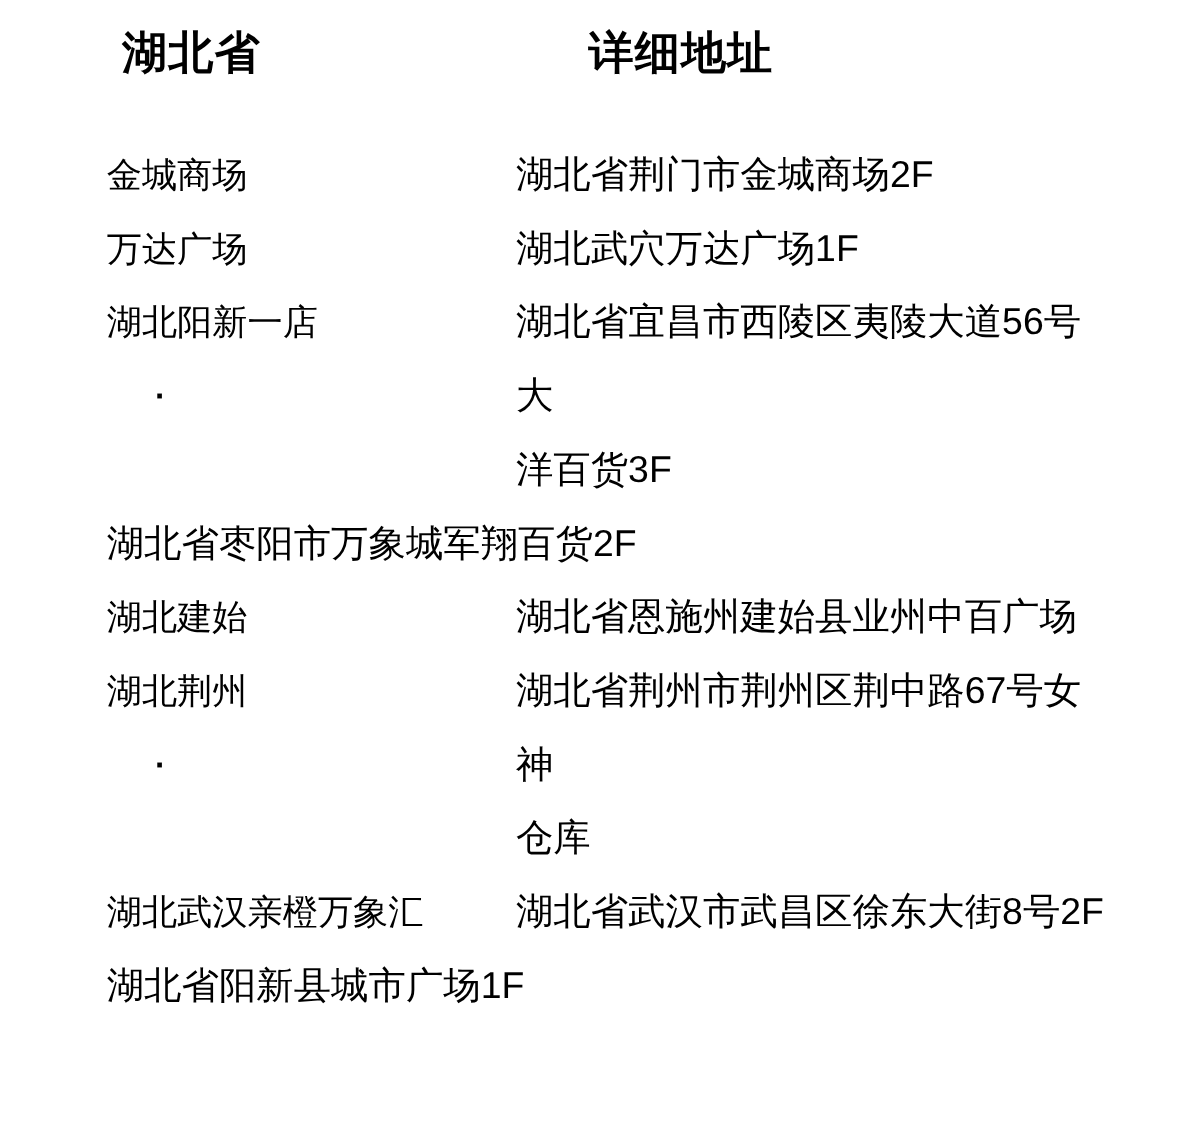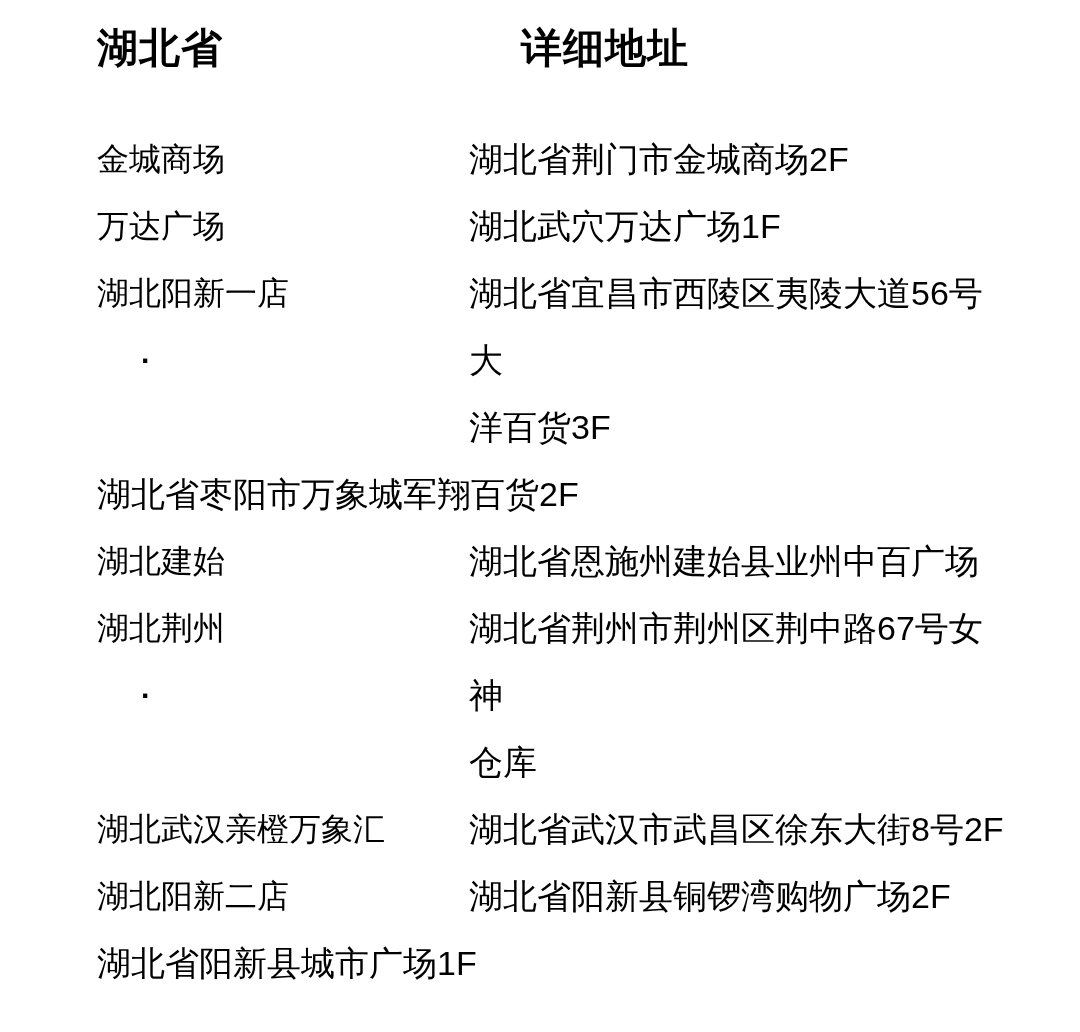--- a/index.html
+++ b/index.html
@@ -25,20 +25,21 @@
     display: flex;
     align-items: flex-start;
     font-size: 41px;
     line-height: 52px;
     font-weight: 700;
     letter-spacing: 1px;
   }
   .header-col1 {
     width: 348px;
     flex: 0 0 348px;
+    margin-left: 14px;
   }
   .header-col2 {
     padding-left: 76px;
     text-align: center;
   }
   .rows {
     margin-top: 52px;
   }
   .row {
     display: flex;
@@ -132,26 +133,19 @@
     </div>
 
     <div class="row">
       <div class="name-cell">
         <span>湖北武汉亲橙万象汇</span>
         <span class="bullet"></span>
       </div>
       <div class="addr-cell">湖北省武汉市武昌区徐东大街8号2F</div>
     </div>
 
-    <div class="row">
-      <div class="name-cell">
-        <span>湖北阳新二店</span>
-        <span class="bullet"></span>
-      </div>
-      <div class="addr-cell">湖北省阳新县铜锣湾购物广场2F</div>
-    </div>
 
     <div class="row">
       <div class="addr-cell">湖北省阳新县城市广场1F</div>
     </div>
 
   </div>
 </div>
 
 </body></html>

